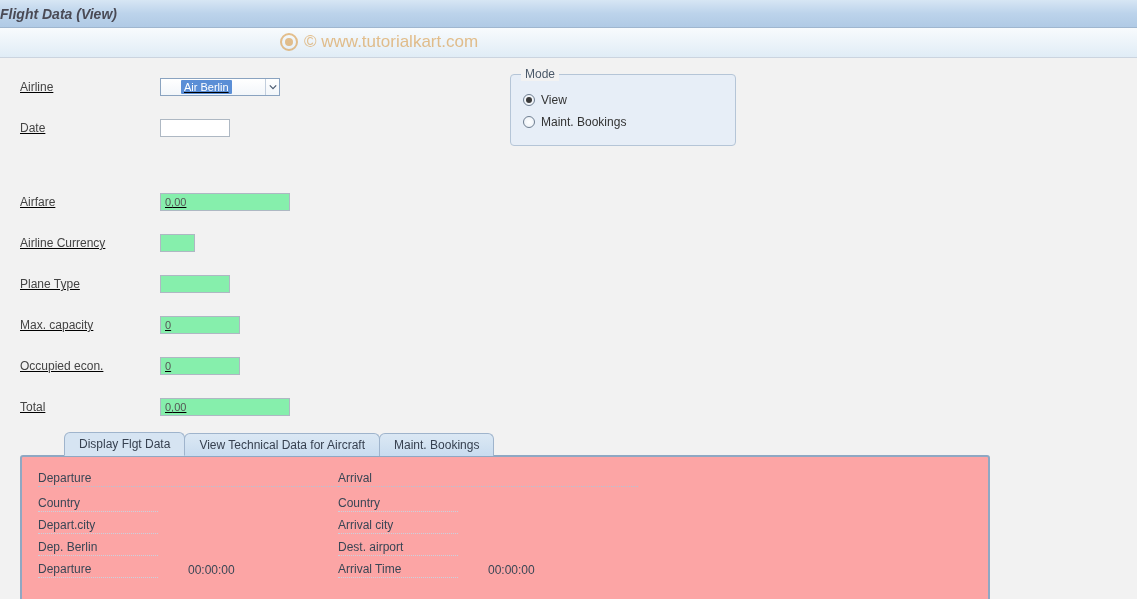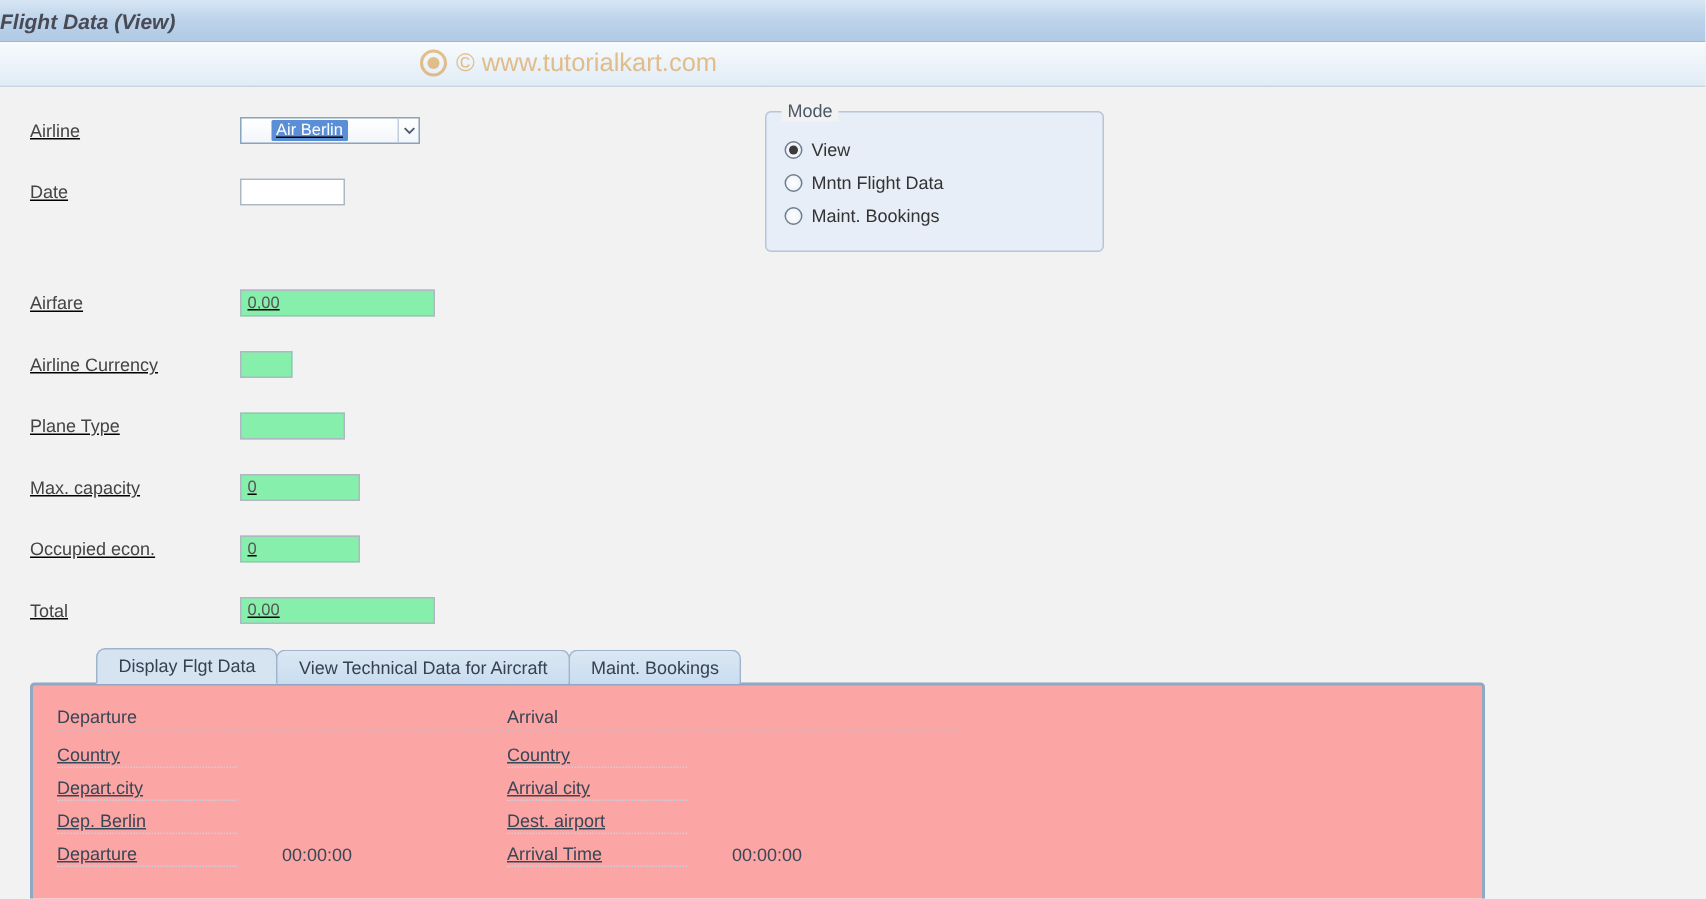--- a/index.html
+++ b/index.html
@@ -73,21 +73,21 @@
       background: #fca5a5;
       width: 970px; height: 160px;
       margin-top: -1px;
       padding: 12px 16px;
       position: relative;
     }
     .dep-arr { display: flex; gap: 0; }
     .col { width: 300px; }
     .col-head { font-size: 12px; color: #394655; margin-bottom: 6px; border-bottom: 1px dotted #b5c3d4; height: 18px; display:flex; align-items:center; }
     .col-row { display: flex; align-items: center; height: 22px; font-size: 12px; color: #394655; }
-    .col-row .clbl { width: 120px; border-bottom: 1px dotted #c8d2df; height: 16px; text-decoration: underline; }
+    .col-row .clbl { width: 120px; border-bottom: 1px dotted #c8d2df; height: 16px; }
     .col-row .cval { flex: 0 0 auto; padding-left: 30px; }
   </style>
 </head>
 <body>
 
 <div class="titlebar">
   <span>Flight Data (View)</span>
 </div>
 <div class="toolbar">
   <div class="watermark">
@@ -145,24 +145,20 @@
 
     <div class="groupbox">
       <div class="group-title">Mode</div>
       <div style="height:6px"></div>
       <div class="opt">
         <span class="radio checked"></span>
         <span>View</span>
       </div>
       <div class="opt">
         <span class="radio"></span>
-        <span>Mntn Flight Data</span>
-      </div>
-      <div class="opt">
-        <span class="radio"></span>
         <span>Maint. Bookings</span>
       </div>
     </div>
   </div>
 
   <div class="tabsarea">
     <div class="tabs">
       <div class="tab active">Display Flgt Data</div>
       <div class="tab">View Technical Data for Aircraft</div>
       <div class="tab">Maint. Bookings</div>

